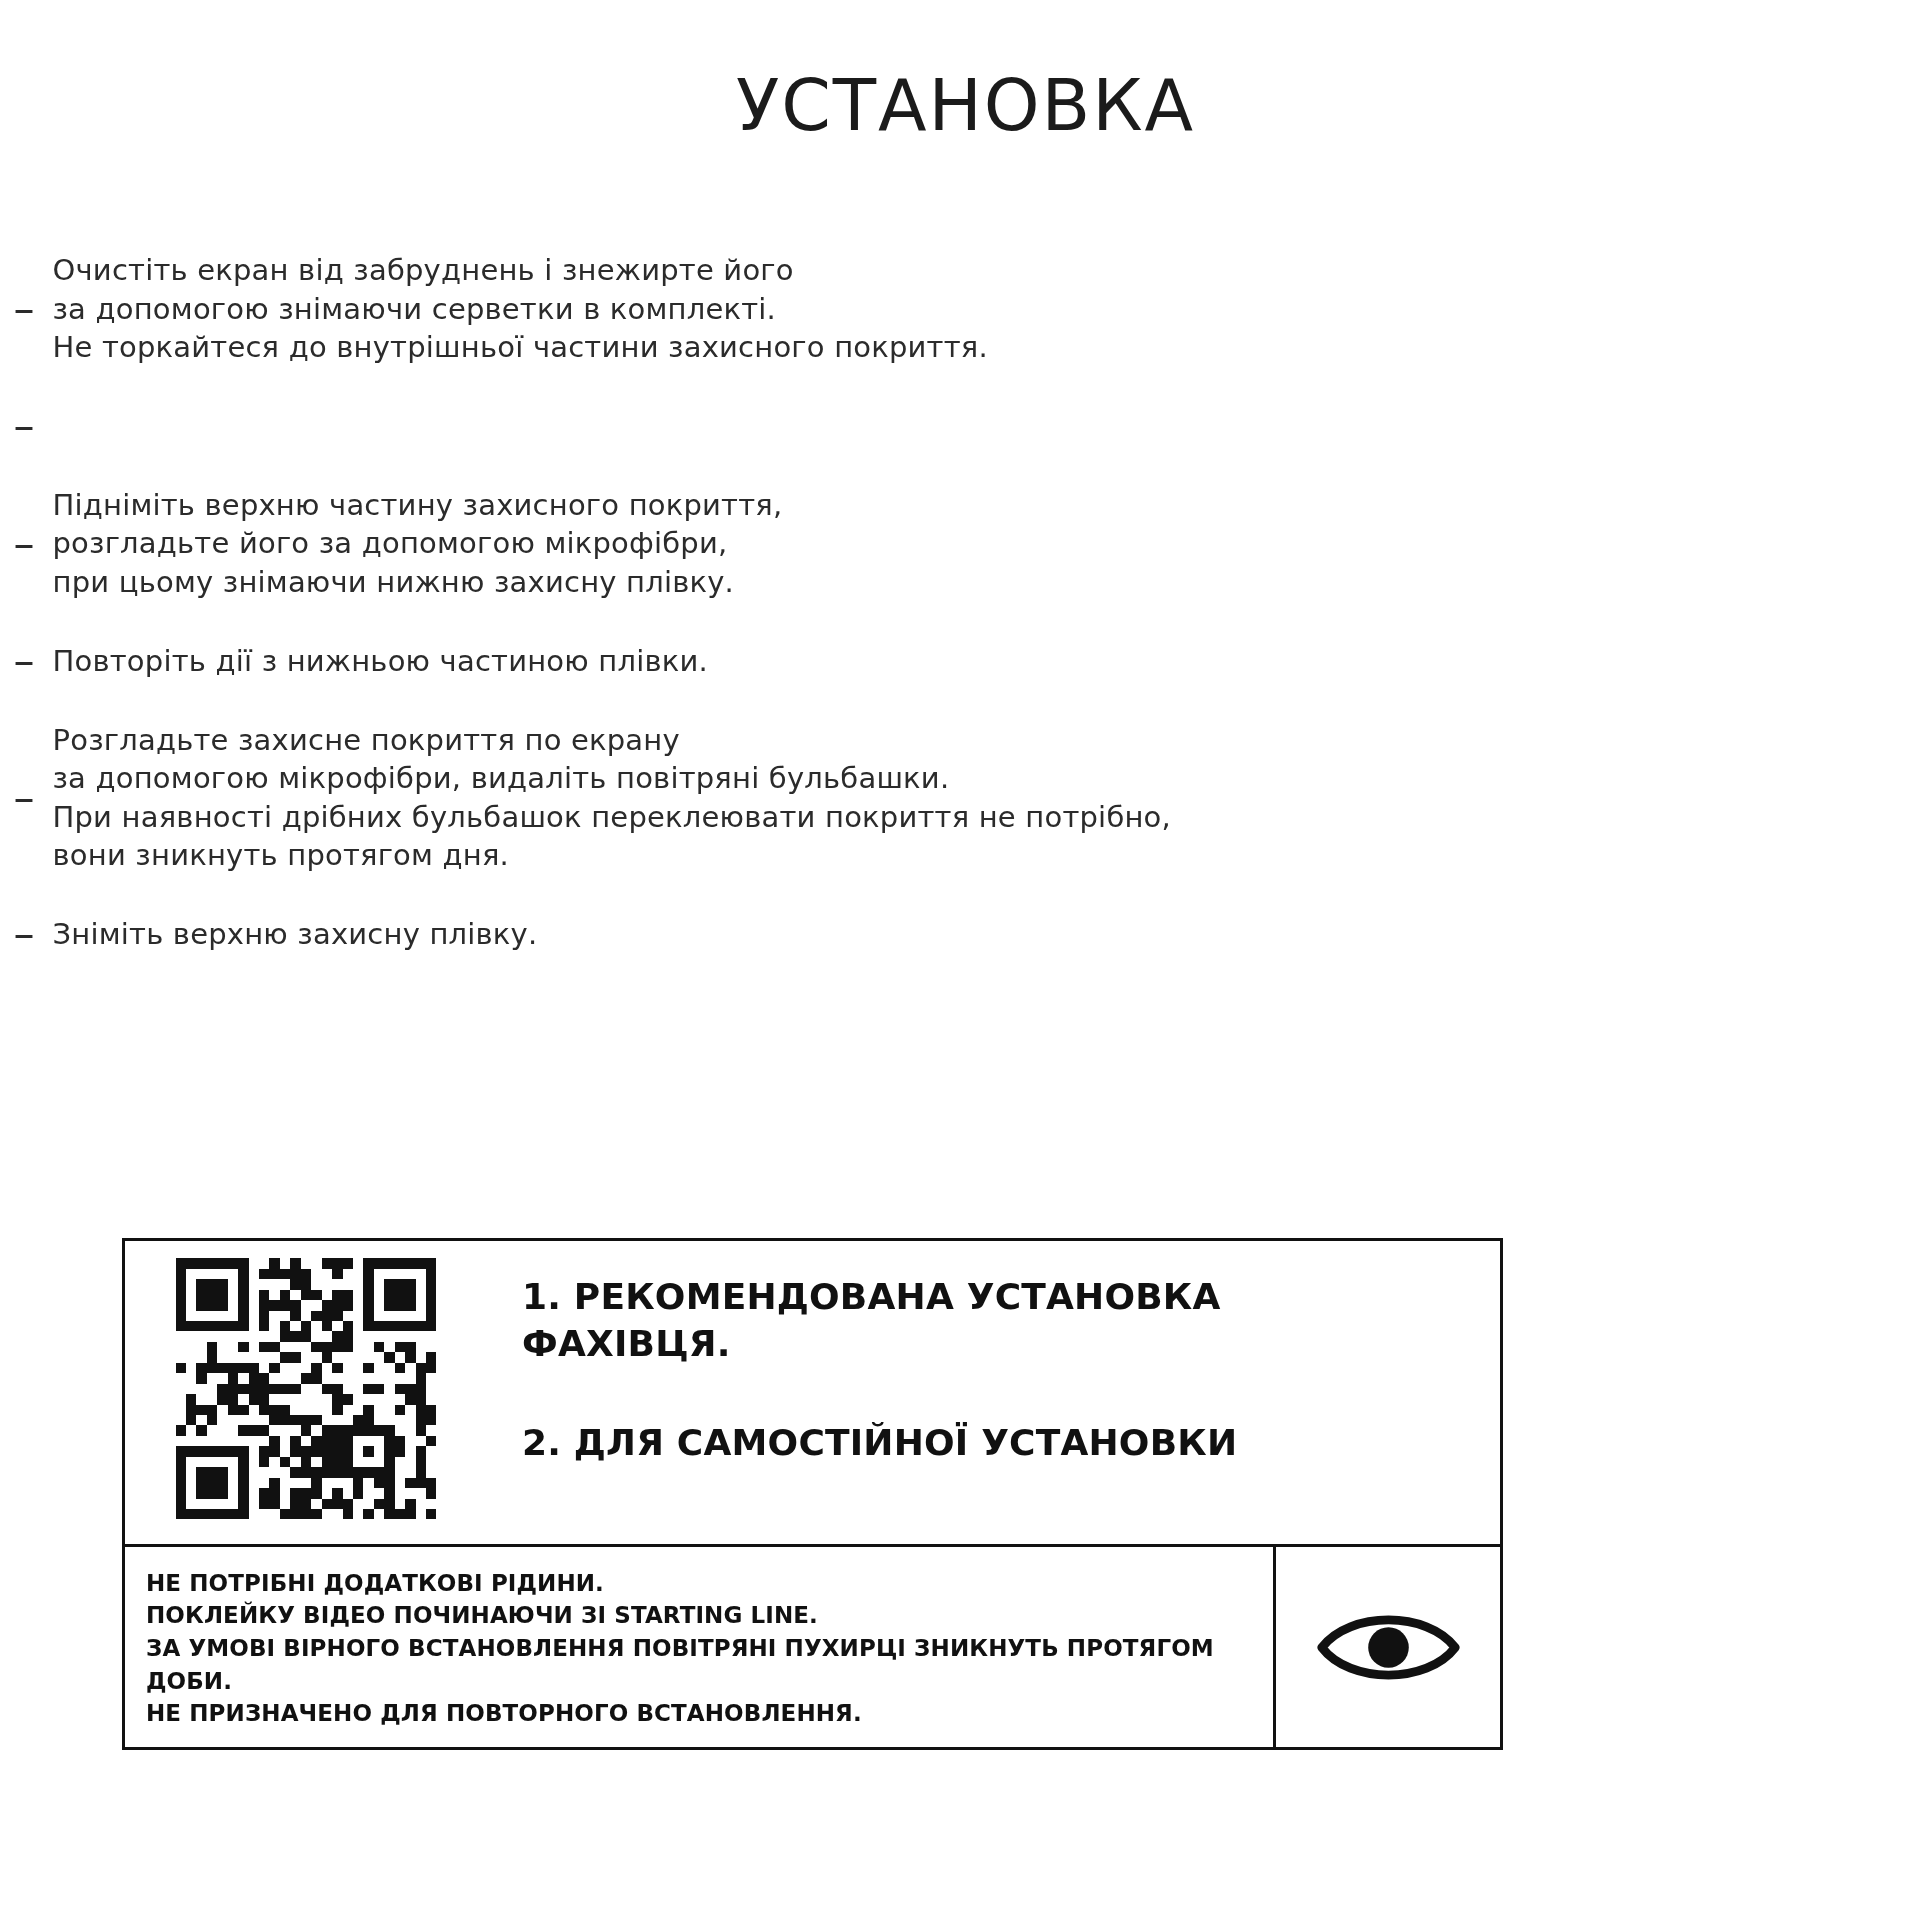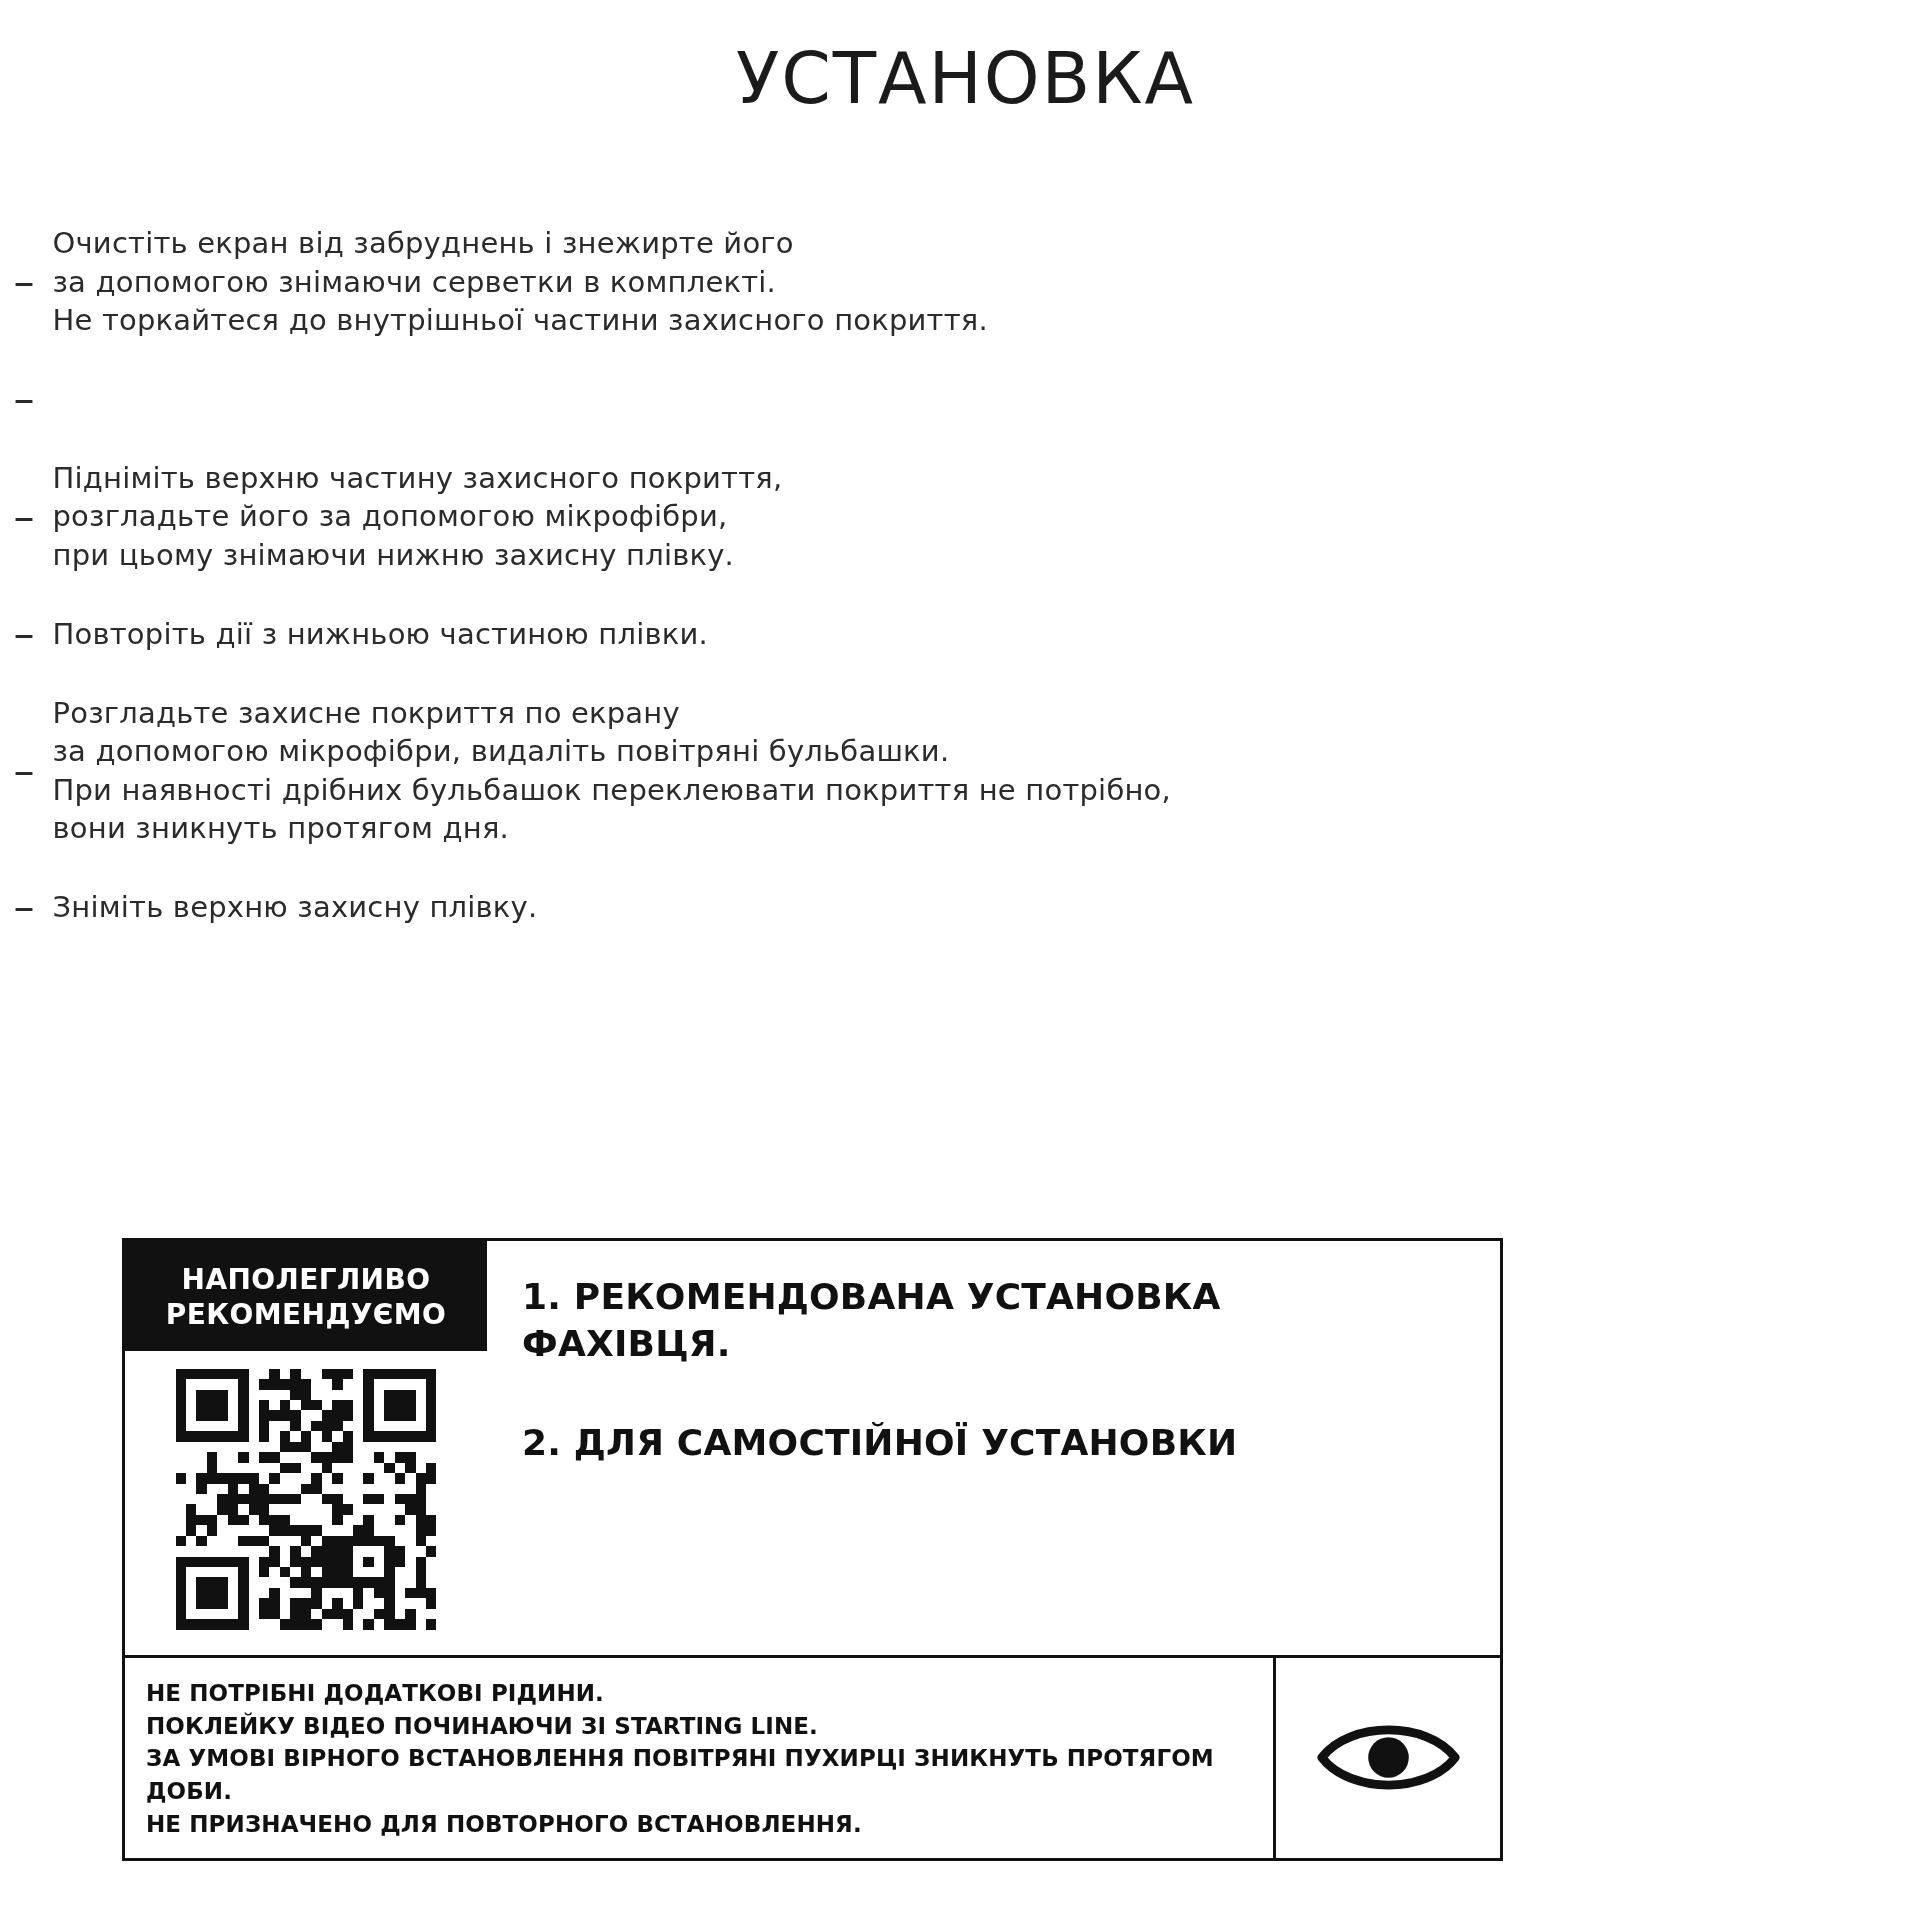--- a/index.html
+++ b/index.html
@@ -25,21 +25,21 @@
   }
 
   
   .title {
     text-align: center;
     font-size: 71px;
     letter-spacing: 1.9px;
     font-weight: 400;
     color: #1b1b1b;
     margin: 0;
-    padding-top: 37px;
+    padding-top: 64px;
     font-family: "DejaVu Sans", sans-serif;
   }
   .divider-wrap {
     display: flex;
     justify-content: center;
     margin-top: 37px;
   }
   .divider {
     width: 232px;
     height: 17.4px;
@@ -238,24 +238,20 @@
       </span>
     </li>
 
   </ul>
 
   <div class="label-card">
 
     <div class="label-top">
 
       <div class="label-left">
-        <div class="label-left-head">
-          <span>НАПОЛЕГЛИВО</span><br>
-          <span>РЕКОМЕНДУЄМО</span>
-        </div>
         <div class="qr-wrap">
           <div class="qr" id="qr">
               <i></i>
               <i></i>
               <i></i>
               <i></i>
               <i></i>
               <i></i>
               <i></i>
               <i style="background: transparent;"></i>

